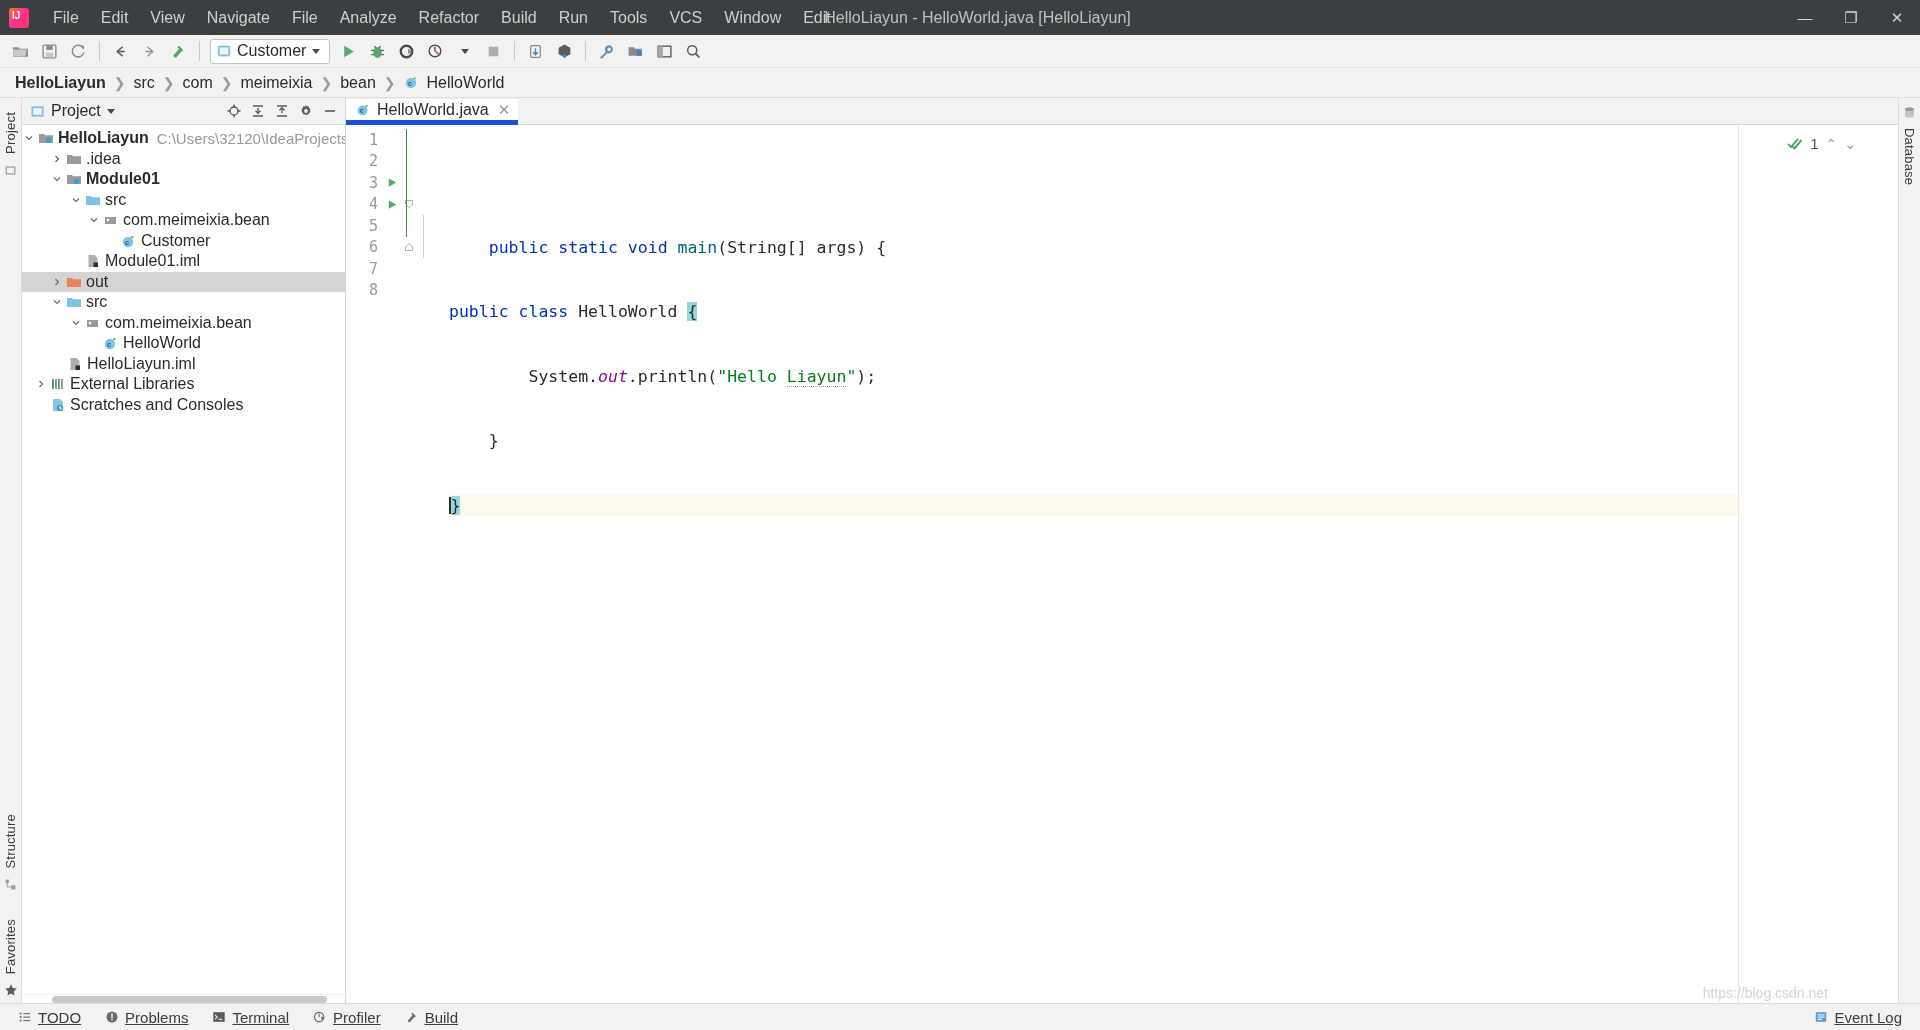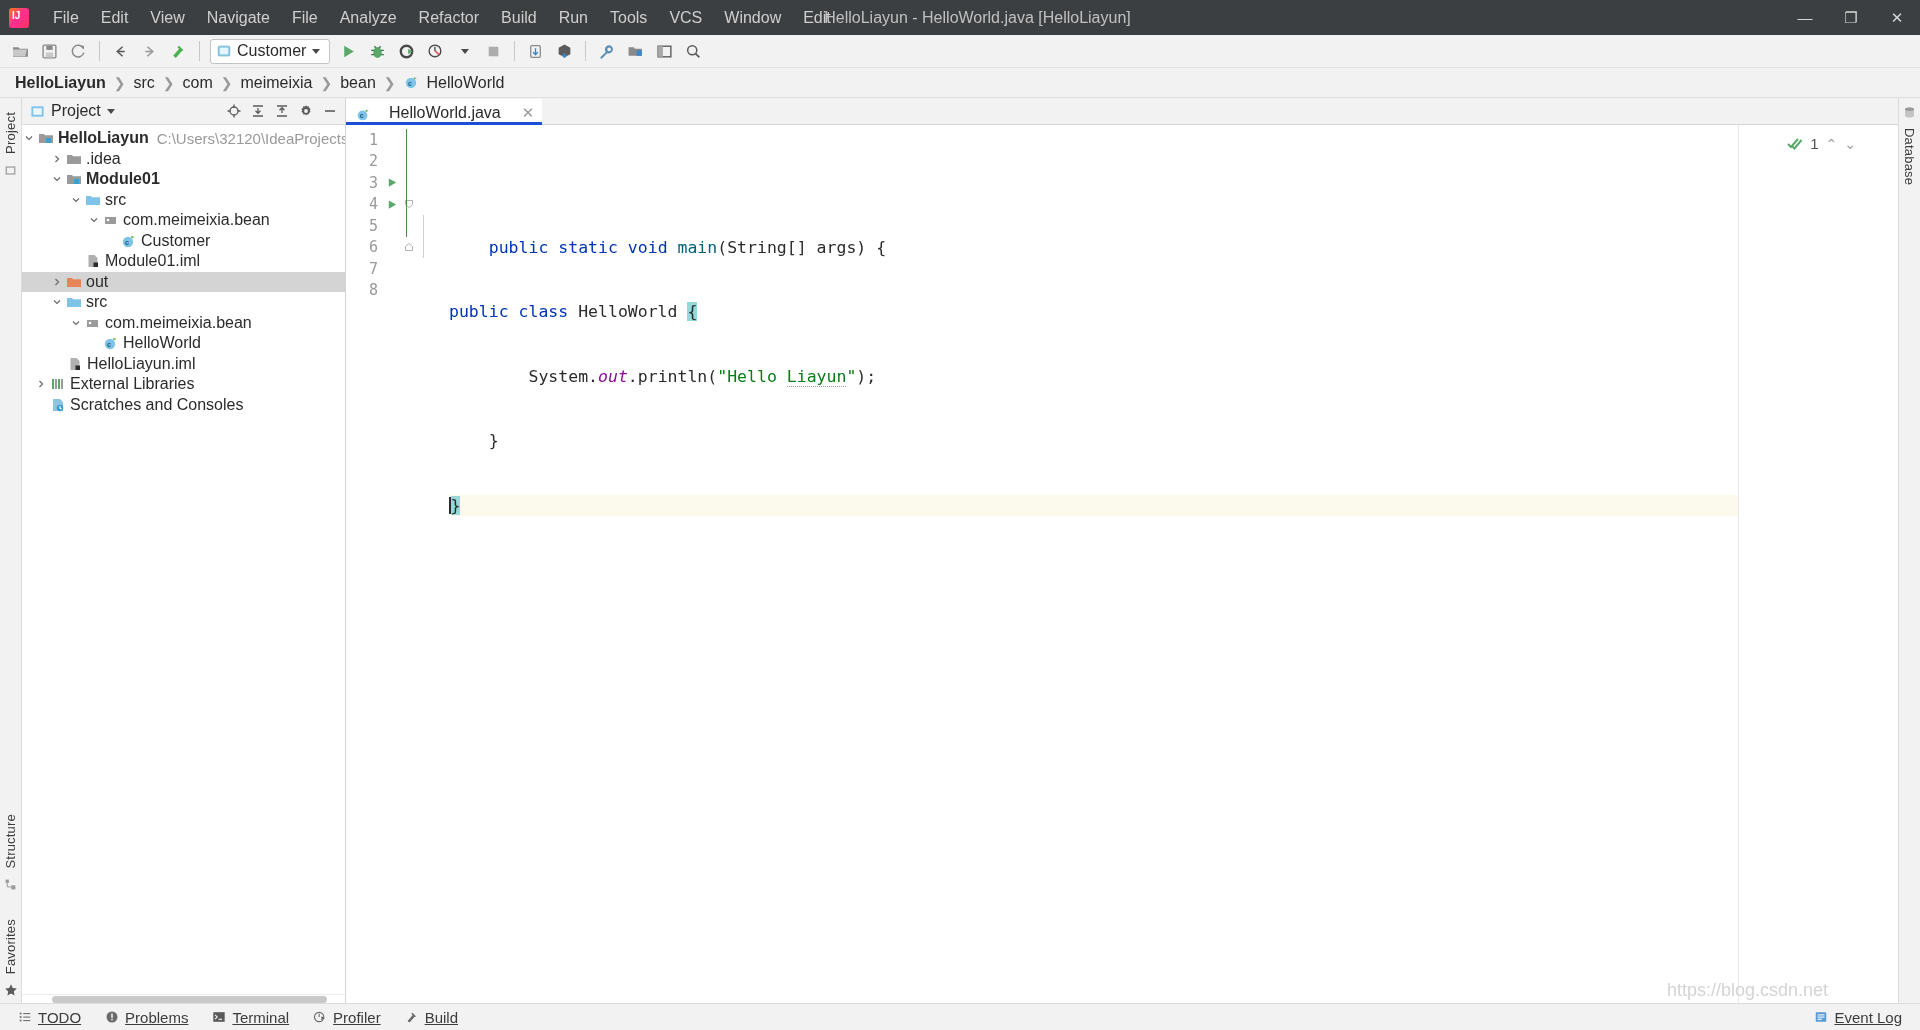--- a/index.html
+++ b/index.html
@@ -90,22 +90,22 @@
   .lbl { color:#2b2b2b; }
   .lbl.b { font-weight:bold; }
   .sub { color:#9a9a9a; margin-left:8px; font-size:15px; }
   .hscroll { height:9px; background:#fff; border-top:1px solid #eee; position:relative; flex:0 0 9px;}
   .hscroll .thumb{ position:absolute; left:30px; top:1px; height:7px; width:275px; background:#c9c9c9; border-radius:4px;}
 
   
   .editor-area { flex:1 1 auto; display:flex; flex-direction:column; min-width:0; background:#fff; }
   .tabs { height:27px; flex:0 0 27px; background:#f2f2f2; display:flex; align-items:flex-end; border-bottom:1px solid #d5d5d5;}
   .tab {
-    height:26px; display:flex; align-items:flex-end; gap:18px; padding:0 8px 0 10px;
-    background:#fff; border-bottom:3px solid #1d4ed8; font-size:16px; position:relative; top:1px;
+    height:26px; display:flex; align-items:center; gap:6px; padding:0 8px 0 10px;
+    background:#fff; border-bottom:5px solid #1d4ed8; font-size:16px; position:relative; top:1px;
   }
   .tab .x { color:#9a9a9a; font-size:15px; margin-left:3px; }
   .editor-main { flex:1 1 auto; display:flex; min-height:0; position:relative; background:#fff;}
   .gutter { width:55px; flex:0 0 55px; background:#fff; position:relative; }
   .ln { height:21.5px; display:flex; align-items:center; justify-content:flex-end;
         padding-right:5px; color:#999; font-family:"DejaVu Sans Mono", monospace; font-size:15px;}
   .code-wrap { flex:1 1 auto; position:relative; min-width:0; overflow:hidden; }
   .code {
     font-family:"DejaVu Sans Mono", monospace; font-size:16.5px; line-height:21.5px;
     padding-left:4px; white-space:pre; color:#2b2b2b;
@@ -117,21 +117,21 @@
   .stat { color:#871094; font-style:italic; }
   .meth { color:#00627a; }
   .brace-hl { background:#93d9d9; }
   .typo { border-bottom:1px dotted #9a9a9a; }
   .caret-bar { display:inline-block; width:1.5px; height:17px; background:#2b2b2b;
      vertical-align:-3px; }
   .right-strip { width:160px; flex:0 0 160px; background:#fff; position:relative; border-left:1px solid #e8e8e8;}
   .inspect-widget { position:absolute; right:42px; top:10px; display:flex; align-items:center; gap:7px; }
   .inspect-count{ font-size:15px; color:#555; }
   .chev { color:#a0a0a0; font-size:14px; }
-  .watermark { position:absolute; right:70px; bottom:2px; color:#d4d4d4; font-size:18px;margin-top:44px; }
+  .watermark { position:absolute; right:70px; bottom:2px; color:#d4d4d4; font-size:14px;margin-top:44px; }
 
   
   .statusbar {
     height:27px; flex:0 0 27px; background:#f2f2f2; border-top:1px solid #dcdcdc;
     display:flex; align-items:center; padding:0 6px; font-size:15px; color:#3c3c3c;text-decoration:underline;
   }
   .sb-item { display:flex; align-items:center; gap:6px; padding:0 12px; height:23px; border-radius:3px;}
   .sb-right { margin-left:auto; display:flex; align-items:center; }
 
   svg { display:block; }

